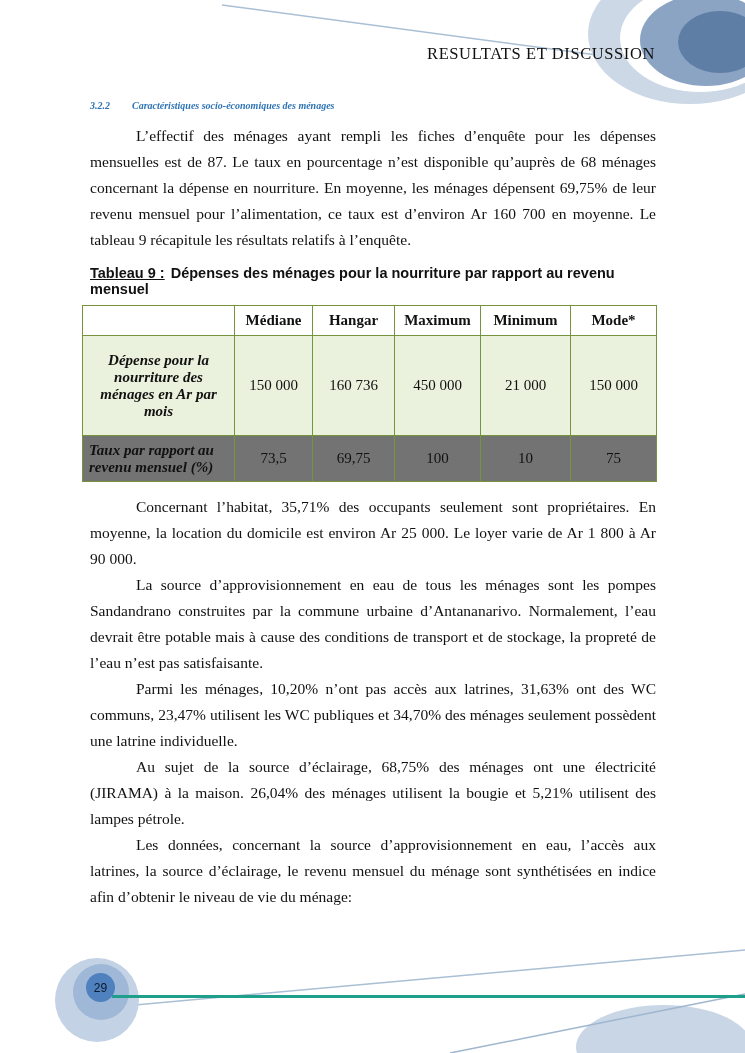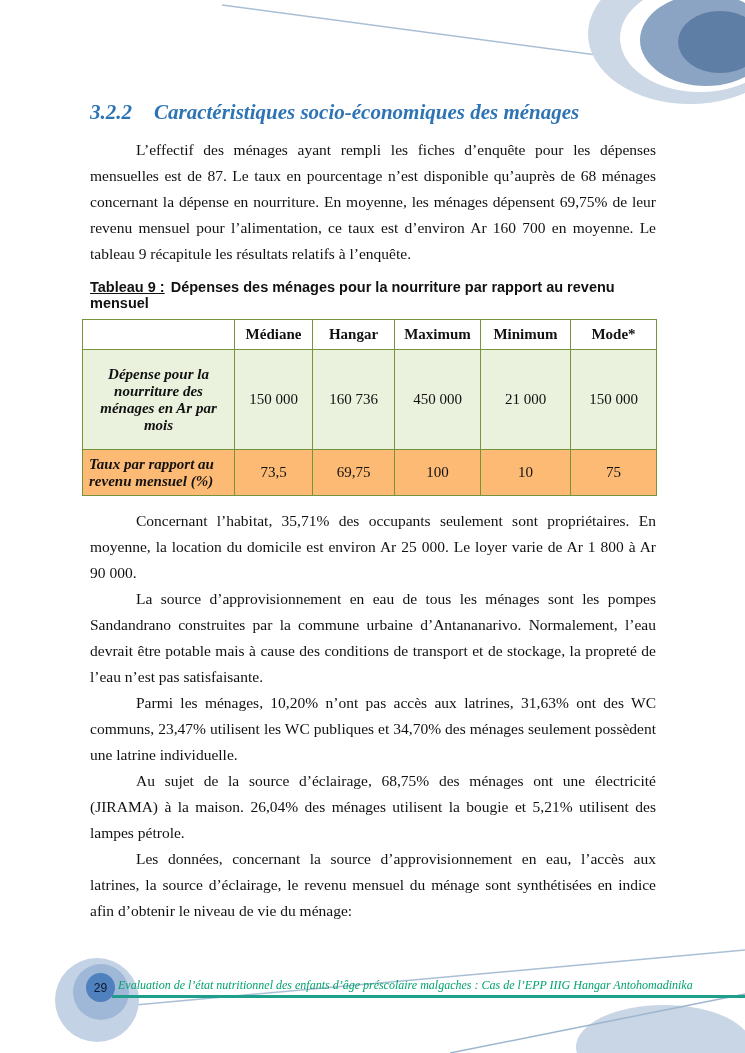--- a/index.html
+++ b/index.html
@@ -14,21 +14,21 @@
   .deco { position:absolute; left:0; top:0; width:745px; height:1053px; pointer-events:none; z-index:1; }
 
   .header-title {
     position:absolute; top:44px; right:90px; z-index:3;
     font-size:16.5px; letter-spacing:0.6px; color:#101010;
   }
 
   .content { position:absolute; left:90px; top:100px; width:566px; z-index:2; }
 
   .section-heading {
-    color:#2E74B5; font-size:21px; font-weight:bold; font-style:italic;
+    color:#2E74B5; font-size:10px; font-weight:bold; font-style:italic;
     margin-bottom:12px;
   }
   .section-number { margin-right:22px; }
 
   p.body-par {
     font-size:15.5px; line-height:26px; text-align:justify; text-indent:46px;
   }
   p.after-note { margin-top:12px; }
 
   .caption {
@@ -42,21 +42,21 @@
     border-collapse:collapse; table-layout:fixed;
     width:574px; margin-left:-8px;
   }
   .stats-table th, .stats-table td {
     border:1.6px solid #77933C; text-align:center; vertical-align:middle;
     font-size:15px; overflow:hidden;
   }
   .stats-table thead th { height:30px; font-weight:bold; background:#fff; }
   tr.row-green { height:100px; }
   tr.row-green td { background:#EAF1DC; }
-  tr.row-white { height:46px; background:#fdba74; }
+  tr.row-white { height:46px; background:#737373; }
   td.row-label { font-weight:bold; font-style:italic; padding:4px 12px; }
   tr.row-white td.row-label { text-align:left; padding:4px 6px; }
 
   .note {
     margin-top:4px; font-size:14px; font-weight:bold; font-style:italic; line-height:22px;
   }
 
   .footer-rule {
     position:absolute; left:112px; top:995px; width:633px; height:2.5px;
     background:#1D9F8B; z-index:2;
@@ -86,20 +86,21 @@
   </svg>
 
   <svg class="deco" viewBox="0 0 745 1053" xmlns="http://www.w3.org/2000/svg">
     <line x1="80" y1="1010" x2="745" y2="950" stroke="#A9BFD4" stroke-width="1.5"></line>
     <circle cx="97" cy="1000" r="42" fill="#C3D2E4"></circle>
     <circle cx="101" cy="992" r="28" fill="#9FB8D8"></circle>
     <ellipse cx="664" cy="1047" rx="88" ry="42" fill="#C8D6E6"></ellipse>
     <line x1="450" y1="1053" x2="745" y2="994" stroke="#9EB6CE" stroke-width="1.5"></line>
   </svg>
 
+  <div class="header-title">RESULTATS ET DISCUSSION</div>
 
   <div class="content">
 
     <div class="section-heading">
       <span class="section-number">3.2.2</span><span>Caractéristiques socio-économiques des ménages</span>
     </div>
 
     <p class="body-par">L’effectif des ménages ayant rempli les fiches d’enquête pour les dépenses mensuelles est de 87. Le taux en pourcentage n’est disponible qu’auprès de 68 ménages concernant la dépense en nourriture. En moyenne, les ménages dépensent 69,75% de leur revenu mensuel pour l’alimentation, ce taux est d’environ Ar 160 700 en moyenne. Le tableau 9 récapitule les résultats relatifs à l’enquête.</p>
 
     <p class="caption">
@@ -148,18 +149,17 @@
 
     <p class="body-par after-note">Concernant l’habitat, 35,71% des occupants seulement sont propriétaires. En moyenne, la location du domicile est environ Ar 25 000. Le loyer varie de Ar 1 800 à Ar 90 000.</p>
     <p class="body-par">La source d’approvisionnement en eau de tous les ménages sont les pompes Sandandrano construites par la commune urbaine d’Antananarivo. Normalement, l’eau devrait être potable mais à cause des conditions de transport et de stockage, la propreté de l’eau n’est pas satisfaisante.</p>
     <p class="body-par">Parmi les ménages, 10,20% n’ont pas accès aux latrines, 31,63% ont des WC communs, 23,47% utilisent les WC publiques et 34,70% des ménages seulement possèdent une latrine individuelle.</p>
     <p class="body-par">Au sujet de la source d’éclairage, 68,75% des ménages ont une électricité (JIRAMA) à la maison. 26,04% des ménages utilisent la bougie et 5,21% utilisent des lampes pétrole.</p>
     <p class="body-par">Les données, concernant la source d’approvisionnement en eau, l’accès aux latrines, la source d’éclairage, le revenu mensuel du ménage sont synthétisées en indice afin d’obtenir le niveau de vie du ménage:</p>
 
   </div>
 
   <div class="footer-rule"></div>
-  <div class="footer-citation">Evaluation de l’état nutritionnel des enfants d’âge préscolaire malgaches : Cas de l’EPP IIIG Hangar Antohomadinika</div>
   <div class="page-number-circle">
     <span>29</span>
   </div>
 
 </div>
 
 </body></html>

